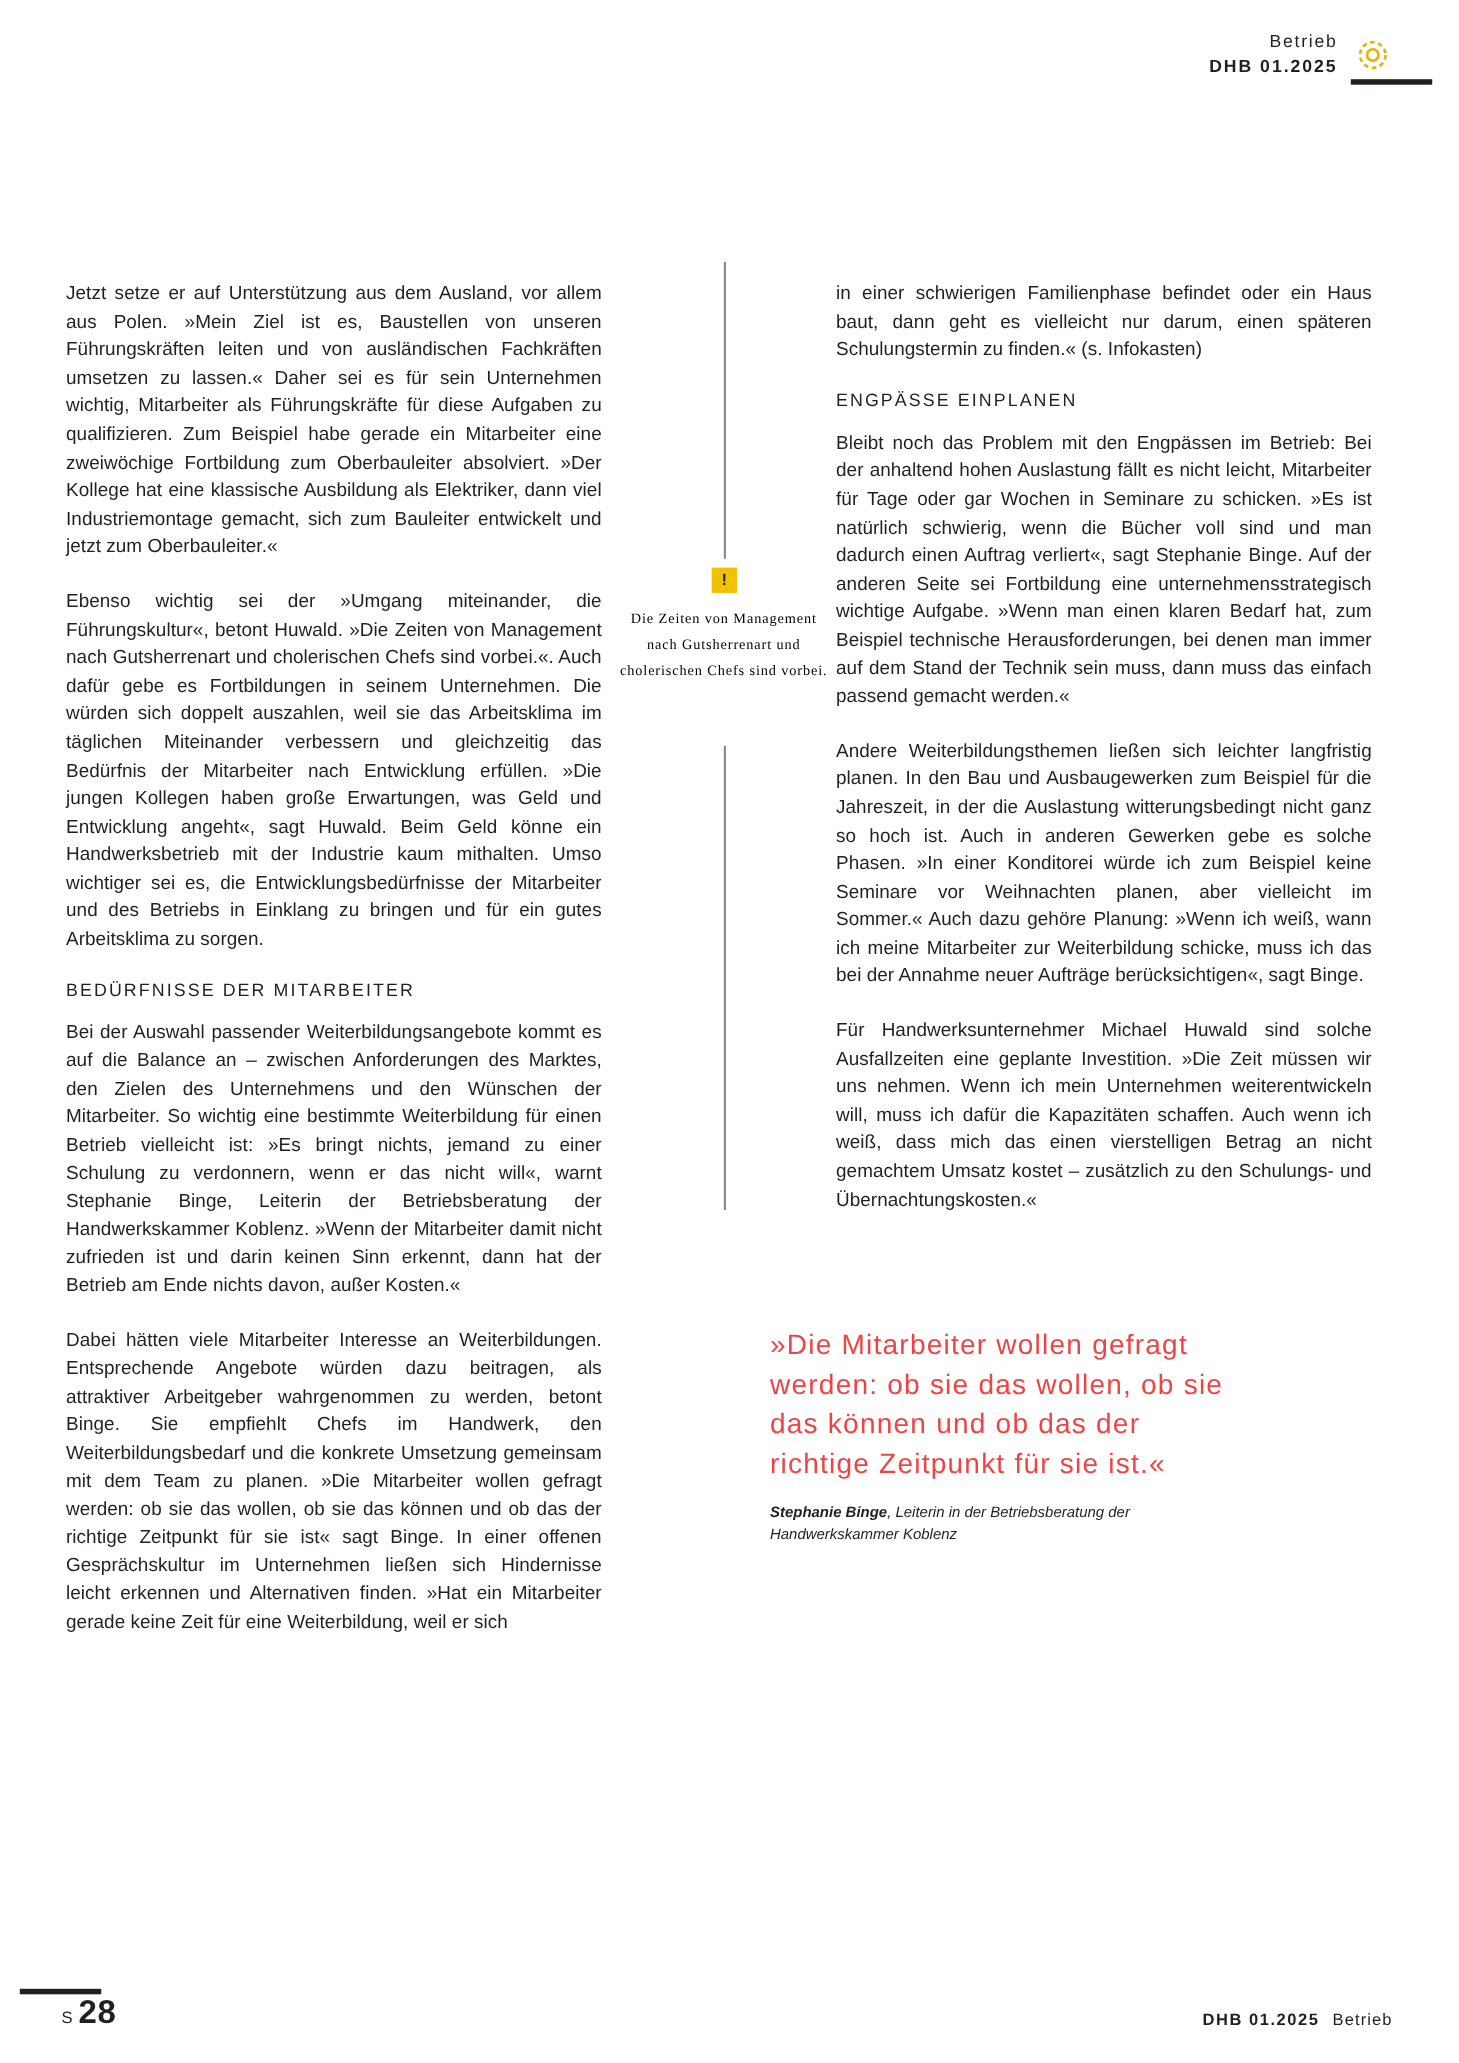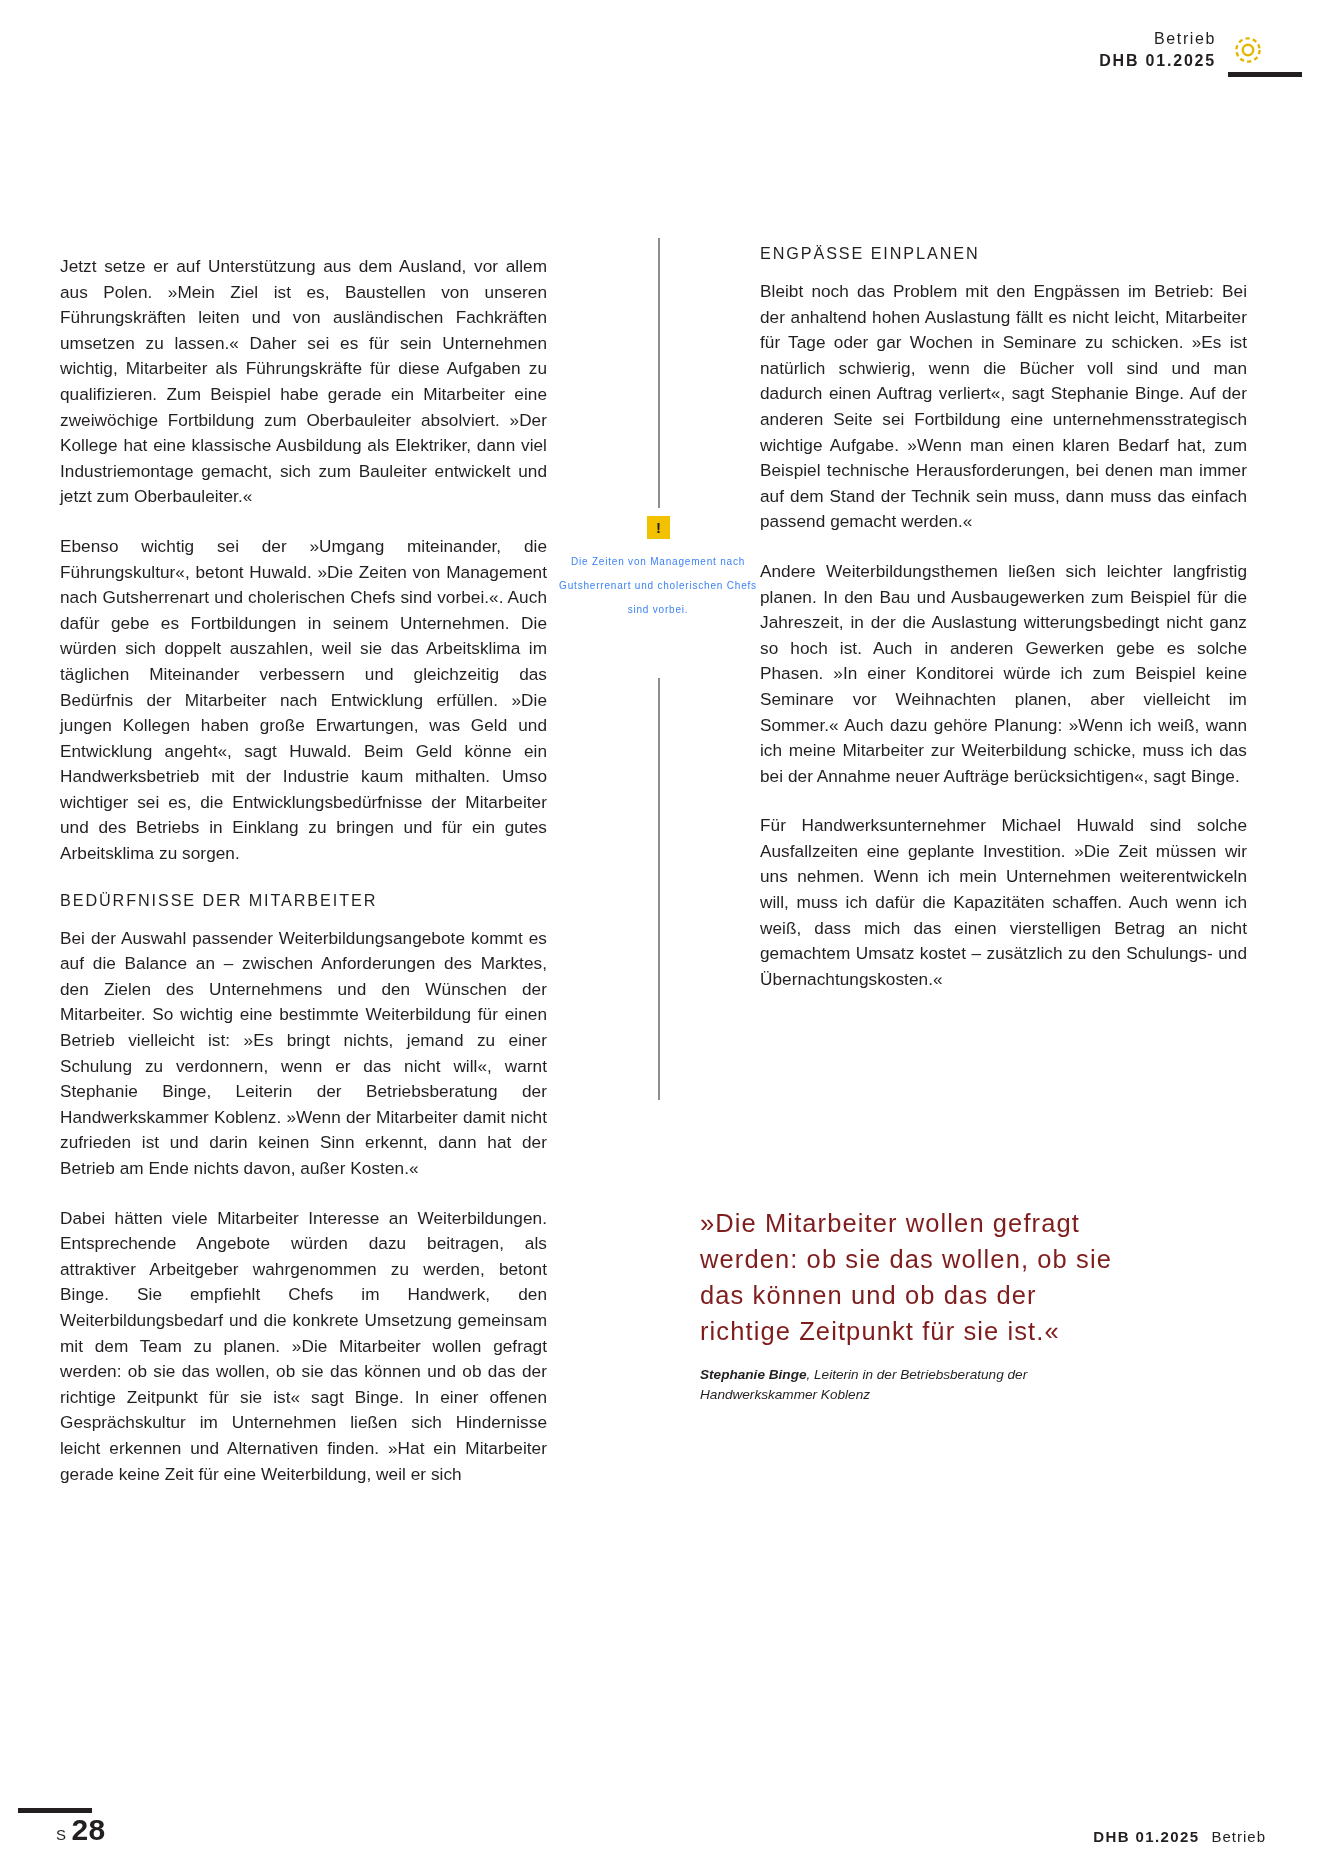--- a/index.html
+++ b/index.html
@@ -121,35 +121,36 @@
     font-size: 15px;
     line-height: 23px;
     text-align: center;
   }
   .center-note-text {
     position: absolute;
     left: 0;
     top: 312px;
     width: 200px;
     text-align: center;
-    font-size: 10px;
+    font-size: 13px;
     line-height: 24px;
     letter-spacing: 0.8px;
-    color: #3b82f6;
+    color: #000000;
+    font-family: Liberation Serif, serif;
   }
 
   
   .quote-block {
     position: absolute;
     left: 700px;
     top: 1205px;
     width: 420px;
   }
   .quote-text {
-    color: #7f1d1d;
+    color: #ef4444;
     font-size: 25.5px;
     line-height: 36px;
     letter-spacing: 1.1px;
     margin: 0 0 16px 0;
   }
   .quote-attrib {
     font-size: 13.6px;
     line-height: 20px;
     font-style: italic;
     color: #231f20;
@@ -221,20 +222,21 @@
     </div>
 
     <div class="center-note">
       <div class="center-rule top"></div>
       <div class="excl-badge">!</div>
       <div class="center-note-text">Die Zeiten von Management nach Gutsherrenart und cholerischen Chefs sind vorbei.</div>
       <div class="center-rule bottom"></div>
     </div>
 
     <div class="col col-right">
+      <p class="body">in einer schwierigen Familienphase befindet oder ein Haus baut, dann geht es vielleicht nur darum, einen späteren Schulungstermin zu finden.« (s. Infokasten)</p>
       <h3 class="subhead">ENGPÄSSE EINPLANEN</h3>
       <p class="body">Bleibt noch das Problem mit den Engpässen im Betrieb: Bei der anhaltend hohen Auslastung fällt es nicht leicht, Mitarbeiter für Tage oder gar Wochen in Seminare zu schicken. »Es ist natürlich schwierig, wenn die Bücher voll sind und man dadurch einen Auftrag verliert«, sagt Stephanie Binge. Auf der anderen Seite sei Fortbildung eine unternehmensstrategisch wichtige Aufgabe. »Wenn man einen klaren Bedarf hat, zum Beispiel technische Herausforderungen, bei denen man immer auf dem Stand der Technik sein muss, dann muss das einfach passend gemacht werden.«</p>
       <p class="body">Andere Weiterbildungsthemen ließen sich leichter langfristig planen. In den Bau und Ausbaugewerken zum Beispiel für die Jahreszeit, in der die Auslastung witterungsbedingt nicht ganz so hoch ist. Auch in anderen Gewerken gebe es solche Phasen. »In einer Konditorei würde ich zum Beispiel keine Seminare vor Weihnachten planen, aber vielleicht im Sommer.« Auch dazu gehöre Planung: »Wenn ich weiß, wann ich meine Mitarbeiter zur Weiterbildung schicke, muss ich das bei der Annahme neuer Aufträge berücksichtigen«, sagt Binge.</p>
       <p class="body">Für Handwerksunternehmer Michael Huwald sind solche Ausfallzeiten eine geplante Investition. »Die Zeit müssen wir uns nehmen. Wenn ich mein Unternehmen weiterentwickeln will, muss ich dafür die Kapazitäten schaffen. Auch wenn ich weiß, dass mich das einen vierstelligen Betrag an nicht gemachtem Umsatz kostet – zusätzlich zu den Schulungs- und Übernachtungskosten.«</p>
     </div>
   </div>
 
   <div class="quote-block">
     <div class="quote-text">»Die Mitarbeiter wollen gefragt werden: ob sie das wollen, ob sie das können und ob das der richtige Zeitpunkt für sie ist.«</div>
     <div class="quote-attrib">

